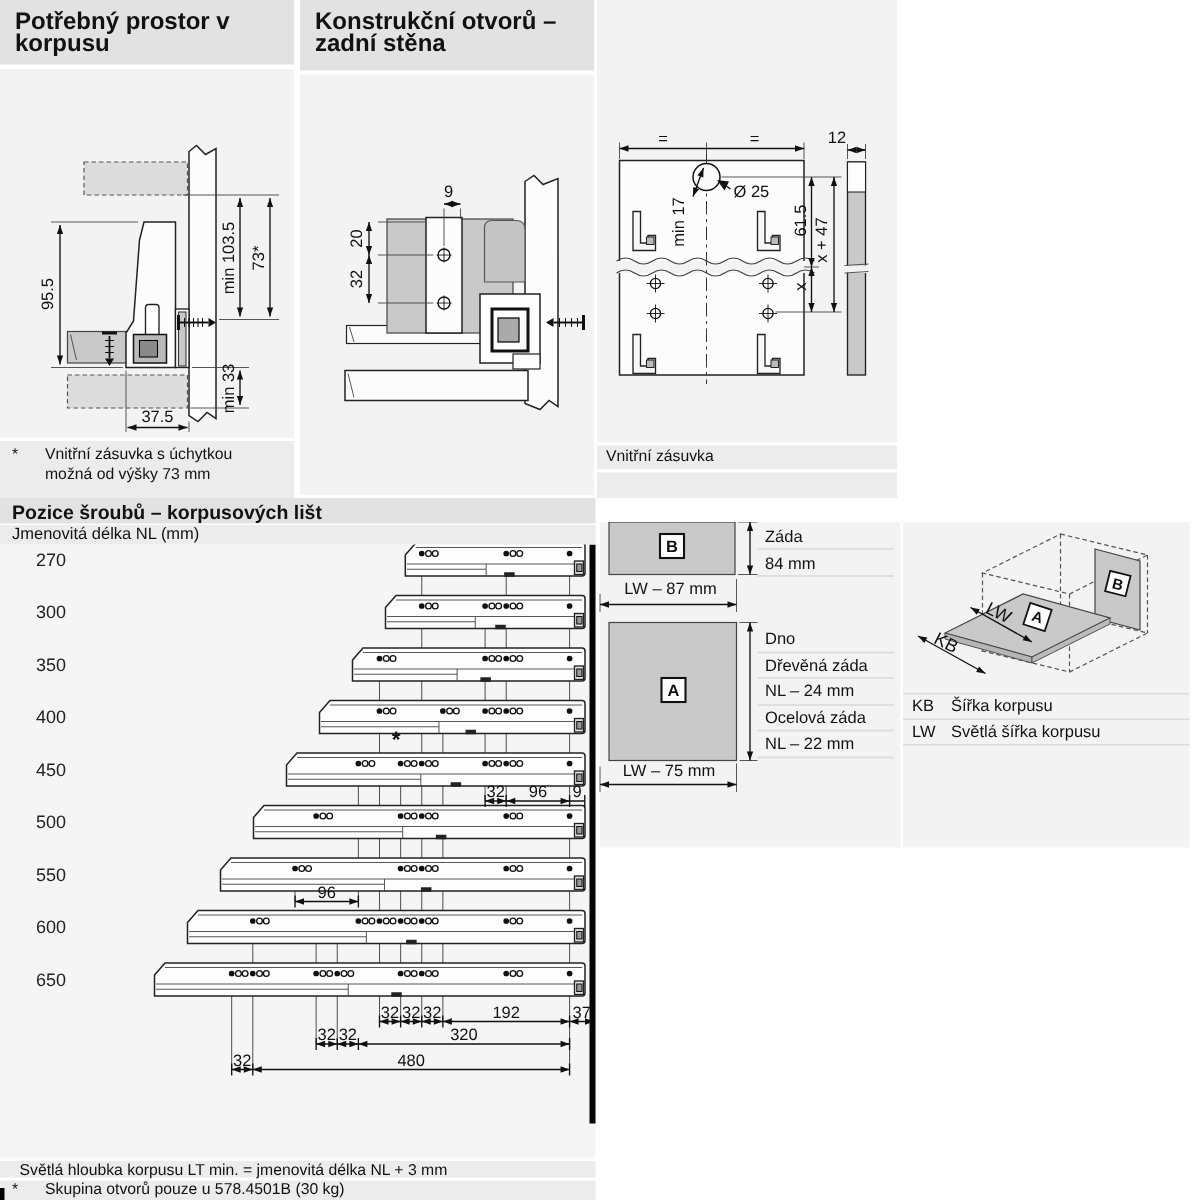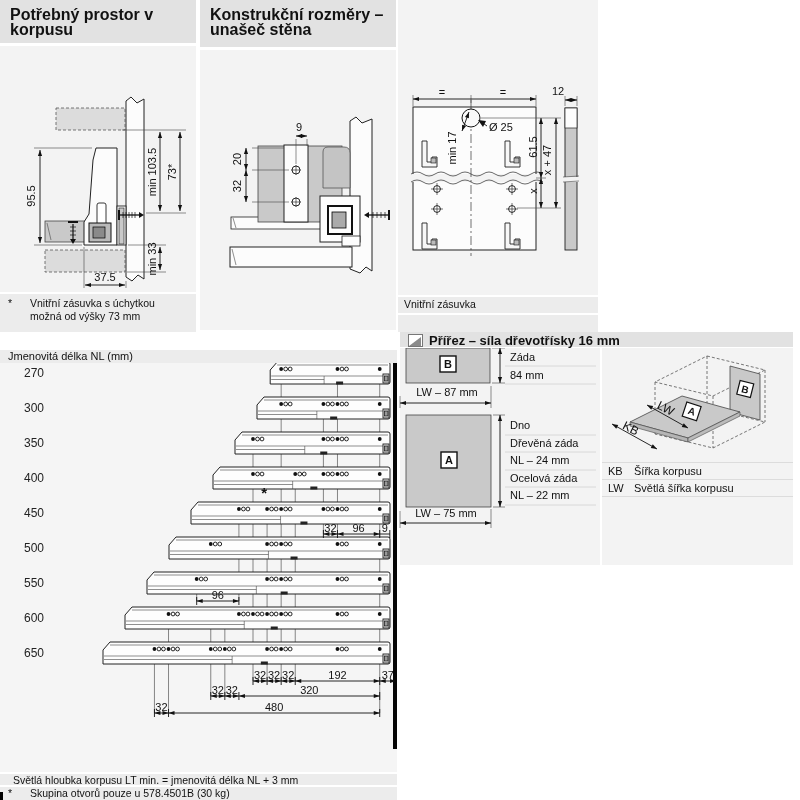--- a/index.html
+++ b/index.html
@@ -122,21 +122,21 @@
       </svg>
     <div class="pfoot" style="top:292px;height:38px;">
       <div class="fnrow" style="padding-top:3px;">
         <div class="fnmark">*</div>
         <div class="fntext">Vnitřní zásuvka s úchytkou možná od výšky 73 mm</div>
       </div>
     </div>
   </div>
 
   <div class="panel" style="left:200px;top:0;width:196px;height:330px;">
-    <div class="phead" style="height:34px;border-bottom:3px solid #fff;">Konstrukční rozměry – unašeč stěna</div>
+    <div class="phead" style="height:34px;border-bottom:3px solid #fff;">Konstrukční otvorů – zadní stěna</div>
     <svg width="196" height="279" viewBox="200 51 196 279" style="left:0;top:51px;">
 
       <polygon class="white" points="350,121 356,117 362,123 372,119 372,271 366,267 360,273 350,269"></polygon>
 
       <rect class="white" x="230" y="247" width="122" height="20"></rect>
       <line class="thin" x1="232" y1="249" x2="236" y2="265"></line>
 
       <rect class="white" style="stroke-width:0.8" x="231" y="217" width="100" height="12"></rect>
       <line class="thin" x1="233" y1="218" x2="236" y2="228"></line>
 
@@ -291,20 +291,21 @@
         <polygon points="541,178 538.9,184 543.1,184" class="ah"></polygon>
         <polygon points="541,208 543.1,202 538.9,202" class="ah"></polygon>
         <polygon points="556,118 553.9,124 558.1,124" class="ah"></polygon>
         <polygon points="556,208 558.1,202 553.9,202" class="ah"></polygon>
       </svg>
     <div class="pfoot" style="top:295px;height:16px;padding-left:6px;line-height:15px;">Vnitřní zásuvka</div>
     <div class="pfoot" style="top:313px;height:17px;"></div>
   </div>
 
   <div class="panel" style="left:0;top:332px;width:397px;height:468px;background:#fff;">
+    <div class="phead small" style="position:absolute;left:0;top:0;width:397px;height:17px;box-sizing:border-box;">Pozice šroubů – korpusových lišt</div>
     <div style="position:absolute;left:0;top:18px;width:397px;height:13px;background:#ececec;font-size:11px;line-height:13px;padding-left:8px;box-sizing:border-box;">Jmenovitá délka NL (mm)</div>
     <svg id="rails-svg" width="397" height="409" viewBox="0 0 397 409" style="left:0;top:31px;background:#f5f5f5;">
         <line x1="379.72" x2="379.72" y1="0" y2="350" class="refline"></line>
         <line x1="337.48" x2="337.48" y1="0" y2="171" class="refline"></line>
         <line x1="323.4" x2="323.4" y1="36" y2="171" class="refline"></line>
         <line x1="295.24" x2="295.24" y1="106" y2="318" class="refline"></line>
         <line x1="281.15999999999997" x2="281.15999999999997" y1="0" y2="318" class="refline"></line>
         <line x1="267.08000000000004" x2="267.08000000000004" y1="141" y2="318" class="refline"></line>
         <line x1="253" x2="253" y1="71" y2="318" class="refline"></line>
         <line x1="238.92" x2="238.92" y1="141" y2="238" class="refline"></line>
@@ -600,27 +601,20 @@
     <div style="position:absolute;left:0;top:441px;width:397px;height:12px;background:#ececec;font-size:10.5px;line-height:12px;padding-left:13px;box-sizing:border-box;border-top:1px solid #fff;">Světlá hloubka korpusu LT min. = jmenovitá délka NL + 3 mm</div>
     <div style="position:absolute;left:0;top:454px;width:397px;height:14px;background:#ececec;font-size:10.5px;line-height:13px;border-top:1px solid #fff;">
       <div class="fnrow">
         <div class="fnmark">*</div>
         <div class="fntext">Skupina otvorů pouze u 578.4501B (30 kg)</div>
       </div>
     </div>
   </div>
 
   <div class="panel" style="left:400px;top:332px;width:393px;height:233px;background:#fff;">
-    <div class="phead small" style="position:absolute;left:0;top:0;width:393px;height:15px;box-sizing:border-box;display:flex;align-items:center;gap:6px;">
-      <svg width="15" height="13" style="position:static;flex:0 0 auto;">
-        <rect x="0.5" y="0.5" width="14" height="12" fill="#ffffff" stroke="#777" stroke-width="1"></rect>
-        <polygon points="1,12 13,12 13,3" fill="#8a8a8a"></polygon>
-      </svg>
-      <span>Přířez – síla dřevotřísky 16 mm</span>
-    </div>
 
     <div style="position:absolute;left:0;top:16px;width:200px;height:217px;background:#f3f3f3;"></div>
     <svg width="200" height="217" viewBox="398 348 200 217" style="left:-2px;top:16px;">
 
       <rect class="wood" x="406" y="348" width="84" height="35"></rect>
       <rect class="ab-box" x="440" y="356" width="16" height="16"></rect>
       <text class="ab-letter" x="448" y="368">B</text>
       <line class="ext" x1="492" y1="348" x2="505" y2="348"></line>
       <line class="ext" x1="492" y1="383" x2="505" y2="383"></line>
       <line class="dim arrow" x1="500" y1="348" x2="500" y2="383"></line>

